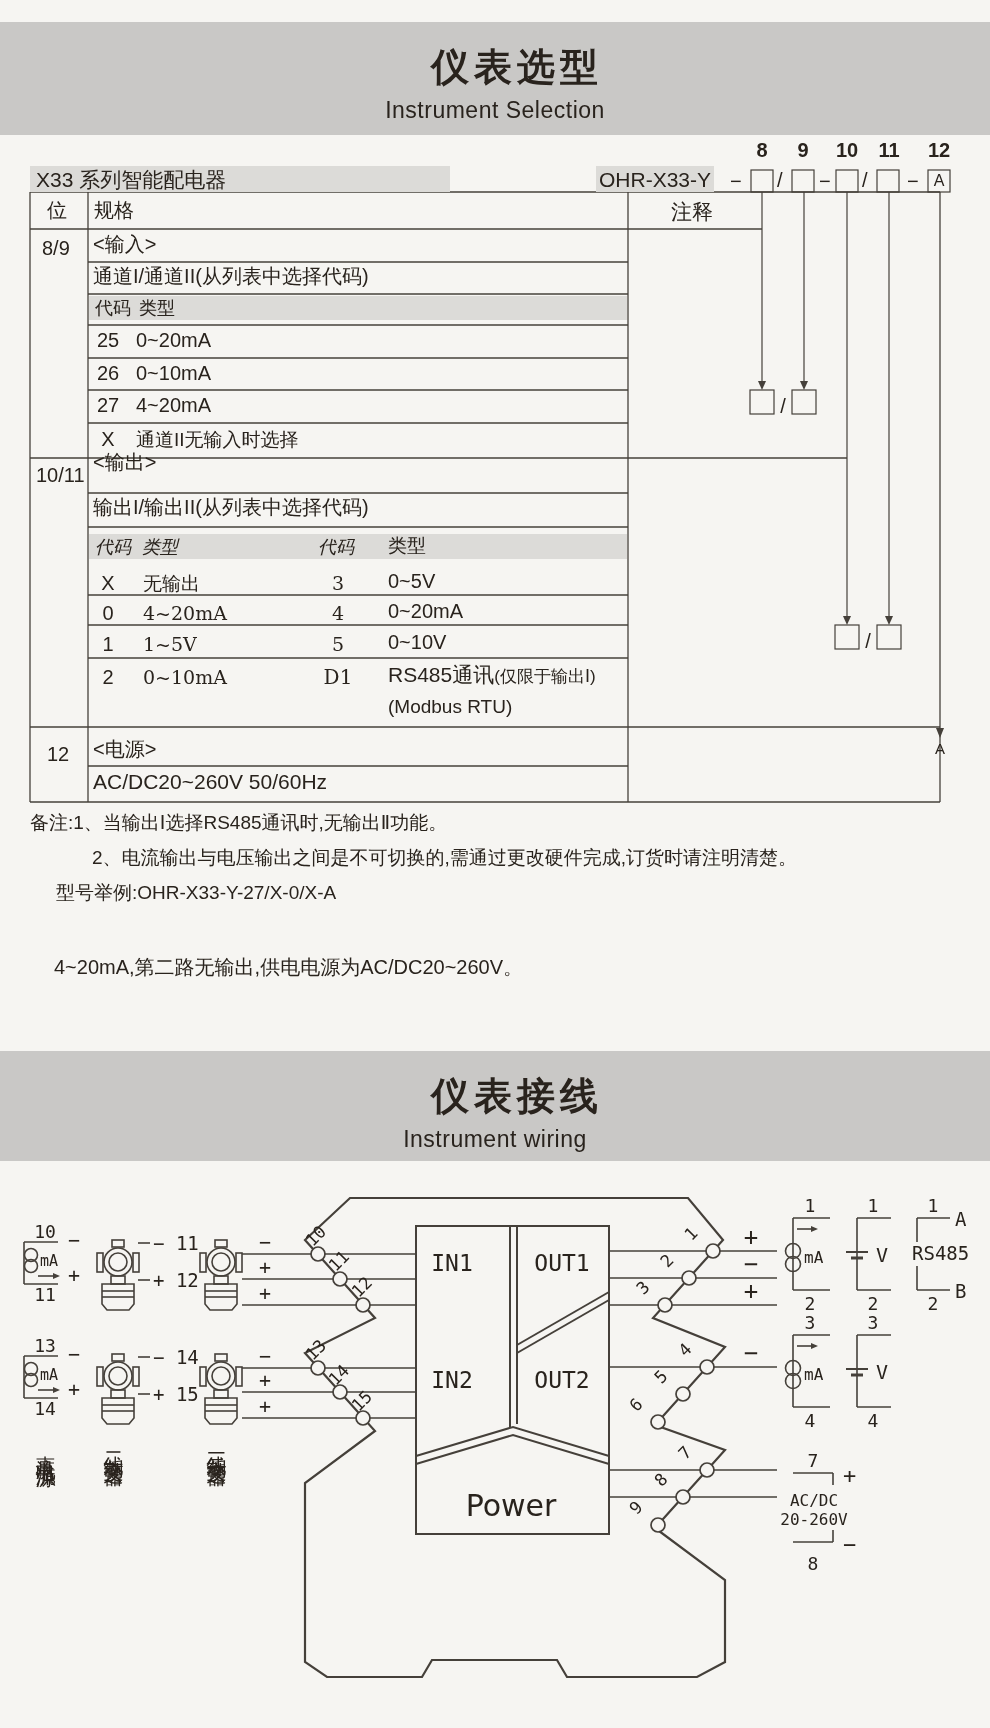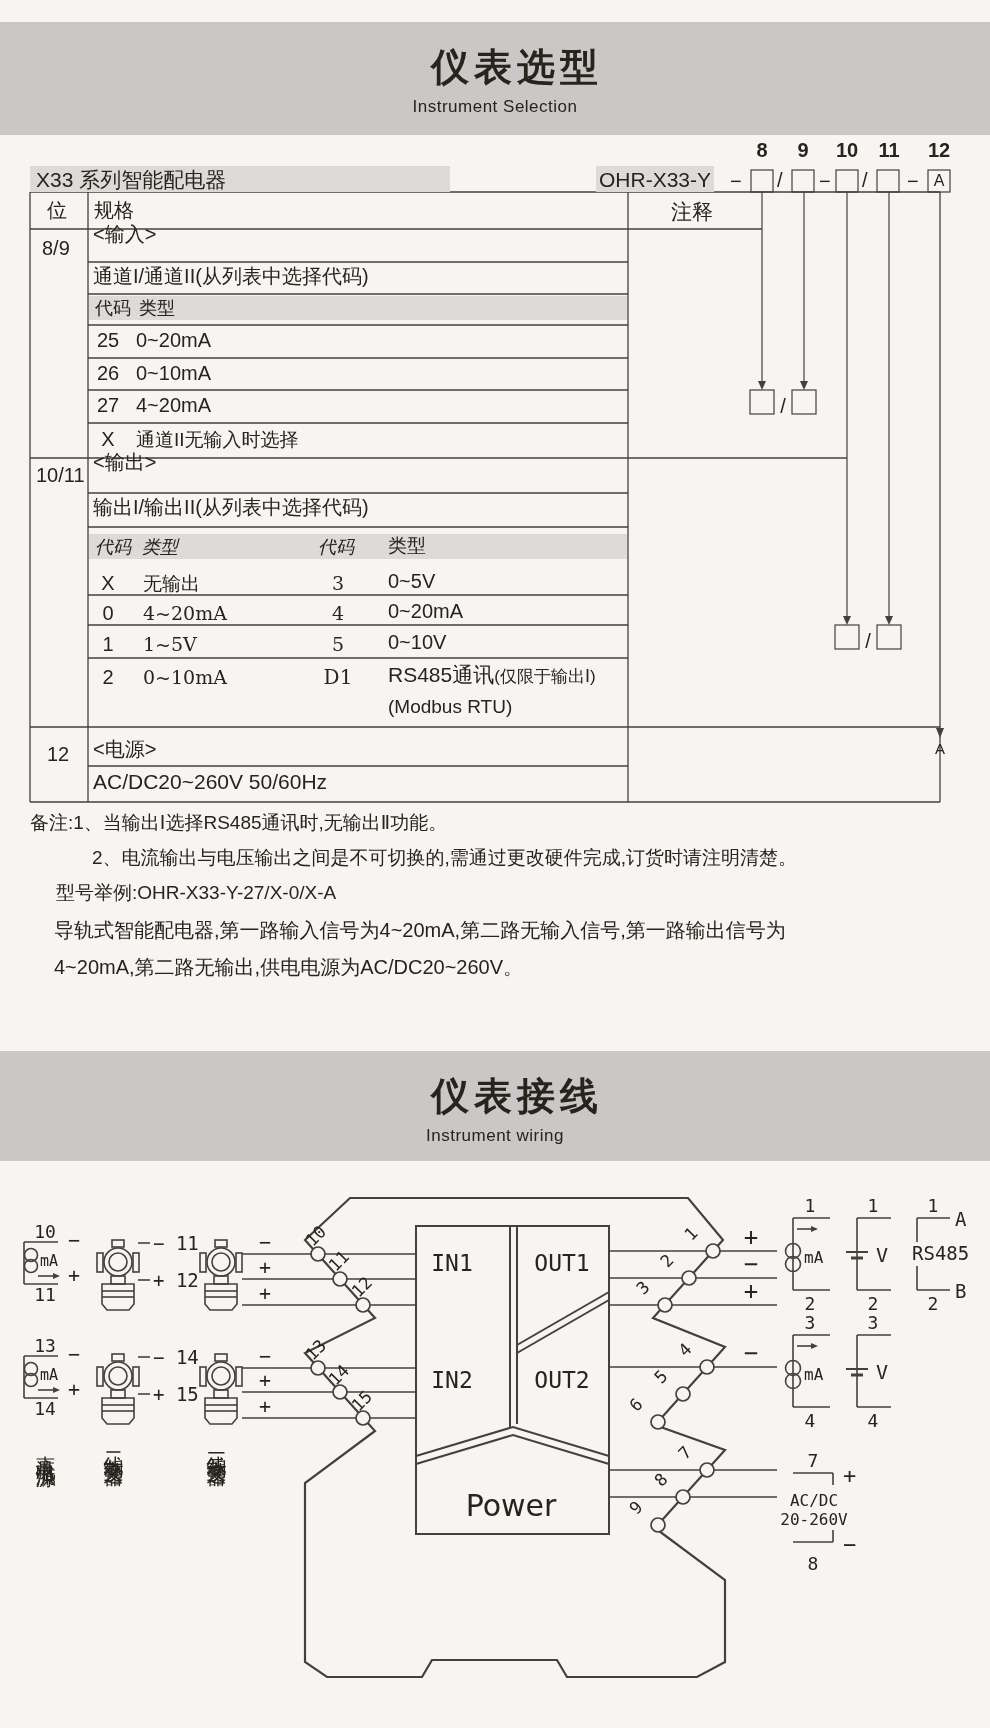--- a/index.html
+++ b/index.html
@@ -3,21 +3,21 @@
 <meta charset="utf-8">
 <style>
   :root{
     --bg:#f6f5f2; --banner:#c9c8c6; --band:#dcdbd8; --ink:#29231d; --line:#45403a;
   }
   html,body{margin:0;padding:0;background:#e9e8e6;}
   #page{position:relative;width:990px;height:1728px;background:var(--bg);overflow:hidden;
         font-family:"Liberation Sans","DejaVu Sans",sans-serif;color:var(--ink);}
   .banner{position:absolute;left:0;width:990px;background:var(--banner);text-align:center;}
   .banner-title{font-size:38px;font-weight:bold;letter-spacing:5px;padding-top:20px;padding-left:44px;}
-  .banner-sub{font-size:17px;margin-top:4px;letter-spacing:0.5px;}
+  .banner-sub{font-size:23px;margin-top:4px;letter-spacing:0.5px;}
   .t{position:absolute;white-space:nowrap;line-height:1;color:var(--ink);font-size:20px;}
   .ctr{text-align:center;}
   .s15{font-size:15px}.s16{font-size:16px}.s17{font-size:17px}.s18{font-size:18px}
   .s19{font-size:19px}.s21{font-size:21px}
   .serif{font-family:"DejaVu Serif","Liberation Serif",serif;}
   .ital{font-style:italic;}
   .band{position:absolute;background:var(--band);}
   .vlabel{position:absolute;writing-mode:vertical-rl;text-orientation:upright;
           font-size:20px;letter-spacing:3px;line-height:1;}
   svg{position:absolute;left:0;top:0;}
@@ -349,21 +349,21 @@
   <span class="t ctr s16" style="left:928px;top:173px;width:22px;">A</span>
   <span class="t ctr" style="left:774px;top:396px;width:18px;">/</span>
   <span class="t ctr" style="left:859px;top:631px;width:18px;">/</span>
   <span class="t ctr s15" style="left:929px;top:741px;width:22px;">A</span>
 
   <span class="t" style="left:47px;top:200px;">位</span>
   <span class="t" style="left:94px;top:200px;">规格</span>
   <span class="t s21" style="left:671px;top:201px;">注释</span>
 
   <span class="t" style="left:42px;top:238px;">8/9</span>
-  <span class="t" style="left:93px;top:224px;">&lt;输入&gt;</span>
+  <span class="t" style="left:93px;top:234px;">&lt;输入&gt;</span>
   <span class="t" style="left:93px;top:266px;">通道I/通道II(从列表中选择代码)</span>
   <div class="band" style="left:89px;top:296px;width:538px;height:24px;"></div>
   <span class="t s18" style="left:95px;top:299px;">代码</span>
   <span class="t s18" style="left:139px;top:299px;">类型</span>
 
   <span class="t ctr" style="left:92px;top:330px;width:32px;">25</span>
   <span class="t" style="left:136px;top:330px;">0~20mA</span>
   <span class="t ctr" style="left:92px;top:363px;width:32px;">26</span>
   <span class="t" style="left:136px;top:363px;">0~10mA</span>
   <span class="t ctr" style="left:92px;top:395px;width:32px;">27</span>
@@ -401,21 +401,20 @@
   <div class="t" style="left:388px;top:664px;"><span class="s21">RS485通讯</span><span class="s17">(仅限于输出Ⅰ)</span></div>
   <span class="t s19" style="left:388px;top:697px;">(Modbus RTU)</span>
 
   <span class="t" style="left:47px;top:744px;">12</span>
   <span class="t" style="left:93px;top:739px;">&lt;电源&gt;</span>
   <span class="t s21" style="left:93px;top:771px;">AC/DC20~260V 50/60Hz</span>
 
   <span class="t s19" style="left:30px;top:813px;">备注:1、当输出Ⅰ选择RS485通讯时,无输出Ⅱ功能。</span>
   <span class="t s19" style="left:66px;top:848px;margin-left:26px;">2、电流输出与电压输出之间是不可切换的,需通过更改硬件完成,订货时请注明清楚。</span>
   <span class="t s19" style="left:56px;top:883px;">型号举例:OHR-X33-Y-27/X-0/X-A</span>
-  <span class="t" style="left:54px;top:920px;">导轨式智能配电器,第一路输入信号为4~20mA,第二路无输入信号,第一路输出信号为</span>
   <span class="t" style="left:54px;top:957px;">4~20mA,第二路无输出,供电电源为AC/DC20~260V。</span>
 
   <div class="banner" style="top:1051px;height:110px;">
     <div class="banner-title">仪表接线</div>
     <div class="banner-sub">Instrument wiring</div>
   </div>
 
   <div class="vlabel" style="left:36px;top:1440px;">直流电流源</div>
   <div class="vlabel" style="left:104px;top:1437px;">二线制变送器</div>
   <div class="vlabel" style="left:207px;top:1437px;">三线制变送器</div>

